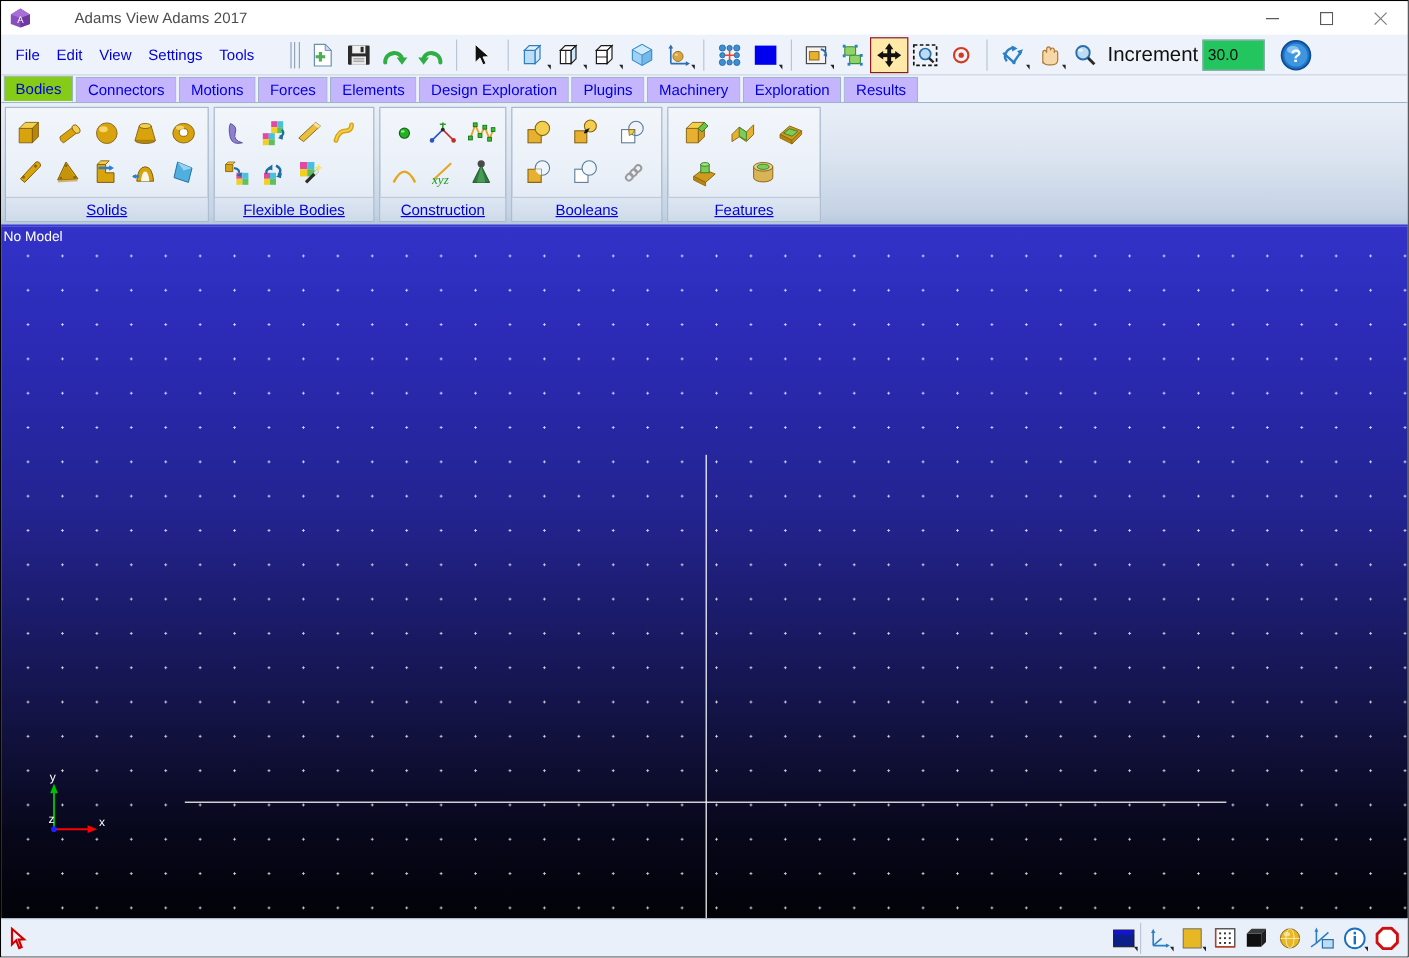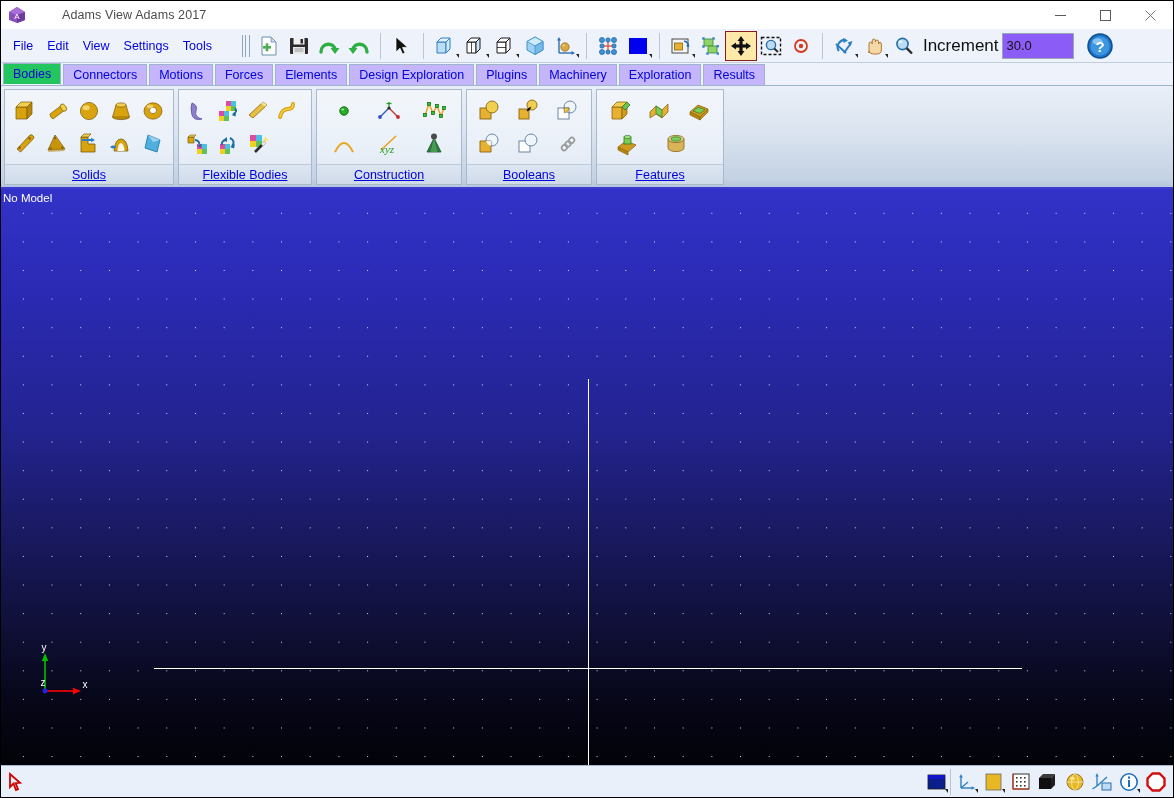--- a/index.html
+++ b/index.html
@@ -78,23 +78,23 @@
     outline: 1px solid #8b1a1a;
   }
   .tb-caret {
     position: absolute; right: 1px; bottom: 2px;
     width: 0; height: 0;
     border-left: 3px solid transparent;
     border-top: 4px solid #222;
   }
   .incr-label { font-size: 17px; color: #111; margin-left: 4px; margin-right:3px; }
   .incr-input {
-    width: 72px; height: 26px;
+    width: 52px; height: 26px;
     border: 1px solid #9aa7b6;
-    background: #8b5cf6;
+    background: #22c55e;
     font-size: 13px; color: #111;
     padding: 0 4px;
     font-family: "Liberation Sans", sans-serif;
   }
   .help-btn { width: 32px; height: 30px; margin-left: 10px; display:flex;align-items:center;justify-content:center;}
 
   
   .tabstrip {
     height: 23px; min-height: 23px;
     background: #eef3fb;
@@ -110,21 +110,21 @@
     font-size: 12.5px; color: #0000dd;
     background: #c4b5fd;
     border: 1px solid #9fb4cc;
     border-bottom: none;
     margin-right: 2px;
     border-radius: 1px 1px 0 0;
     cursor: default;
     white-space: nowrap;
   }
   .tab.active {
-    background: #22c55e;
+    background: #84cc16;
     color: #0000dd;
     border-color: #9fb4cc;
     position: relative; z-index: 2;
     height: 22px;
     border-bottom: 1px solid #eef3fb;
     text-align: center;
   }
 
   
   .ribbon {
@@ -648,21 +648,21 @@
               <line x1="9" y1="20" x2="19" y2="10" stroke="#2b2b2b" stroke-width="2.6"></line>
               <line x1="16" y1="13" x2="19" y2="10" stroke="#e8e8e8" stroke-width="2.6"></line>
               <polygon points="19.5,4.5 20.5,6.8 22.8,7.8 20.5,8.8 19.5,11 18.5,8.8 16.2,7.8 18.5,6.8" fill="#f5e36a"></polygon>
             </svg>
           </div>
         </div>
       </div>
       <div class="rgroup-label">Flexible Bodies</div>
     </div>
 
-    <div class="rgroup" style="width:146px">
+    <div class="rgroup" style="width:106px">
       <div class="rgroup-icons">
         <div class="rrow" style="justify-content:space-around">
           <div class="ricon">
             <svg width="24" height="24" viewBox="0 0 24 24">
               <circle cx="12" cy="12" r="4.2" fill="#25b025" stroke="#0f6b0f" stroke-width="1"></circle>
               <ellipse cx="10.6" cy="10.5" rx="1.5" ry="1" fill="#a9efa9" opacity="0.9"></ellipse>
             </svg>
           </div>
           <div class="ricon">
             <svg width="24" height="24" viewBox="0 0 24 24">

